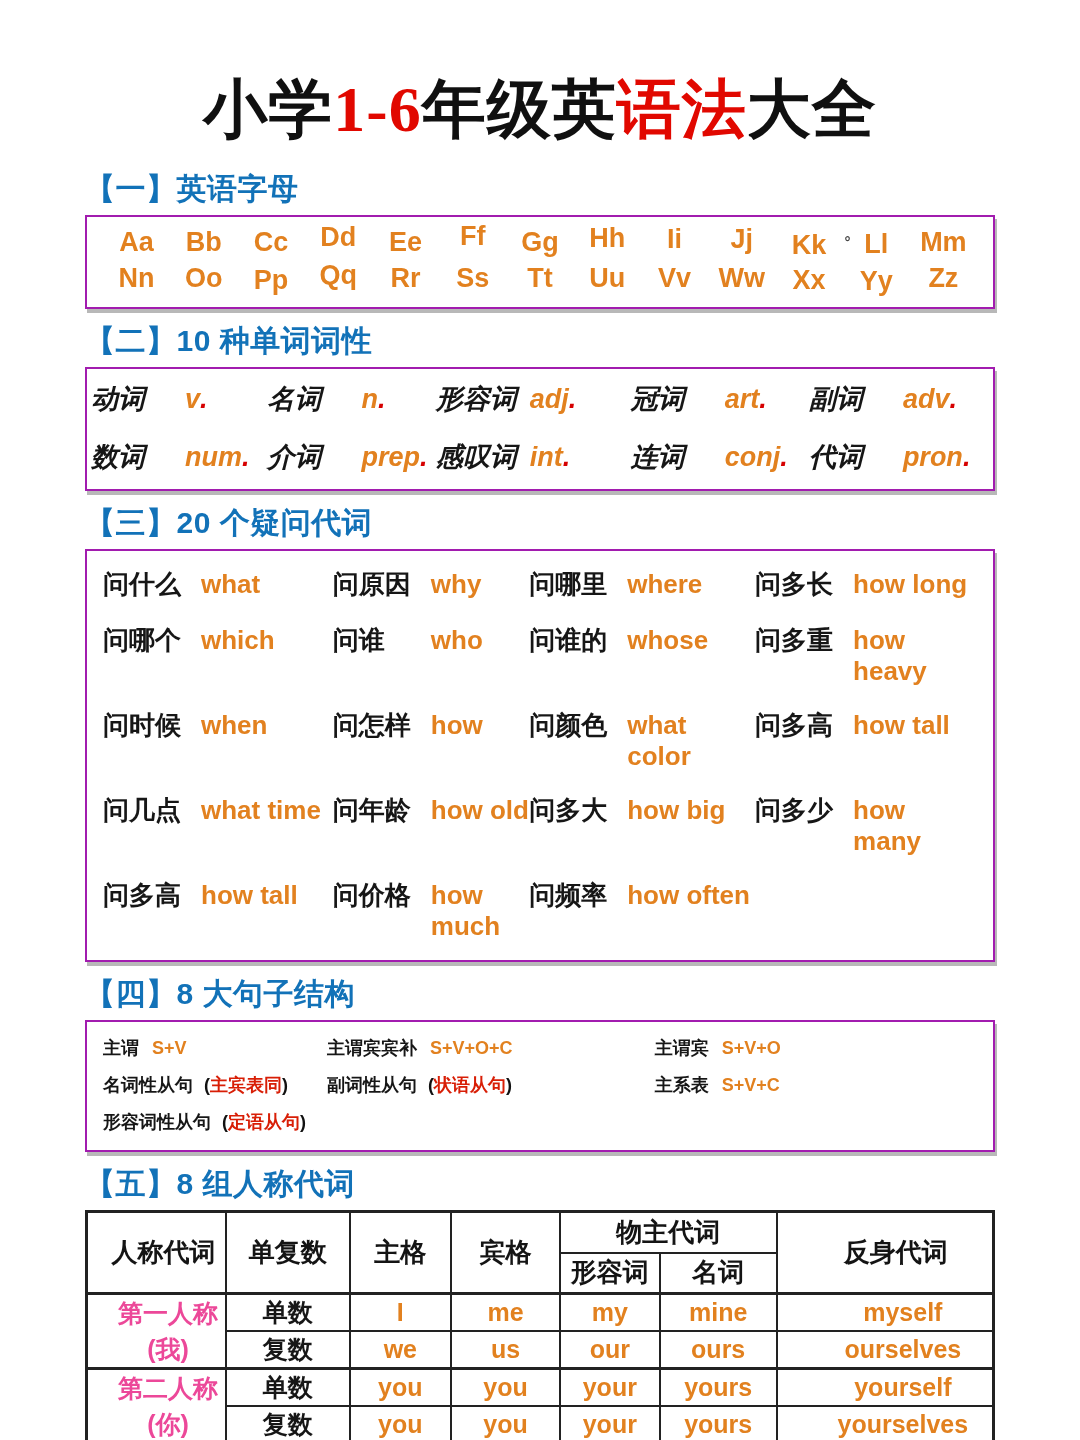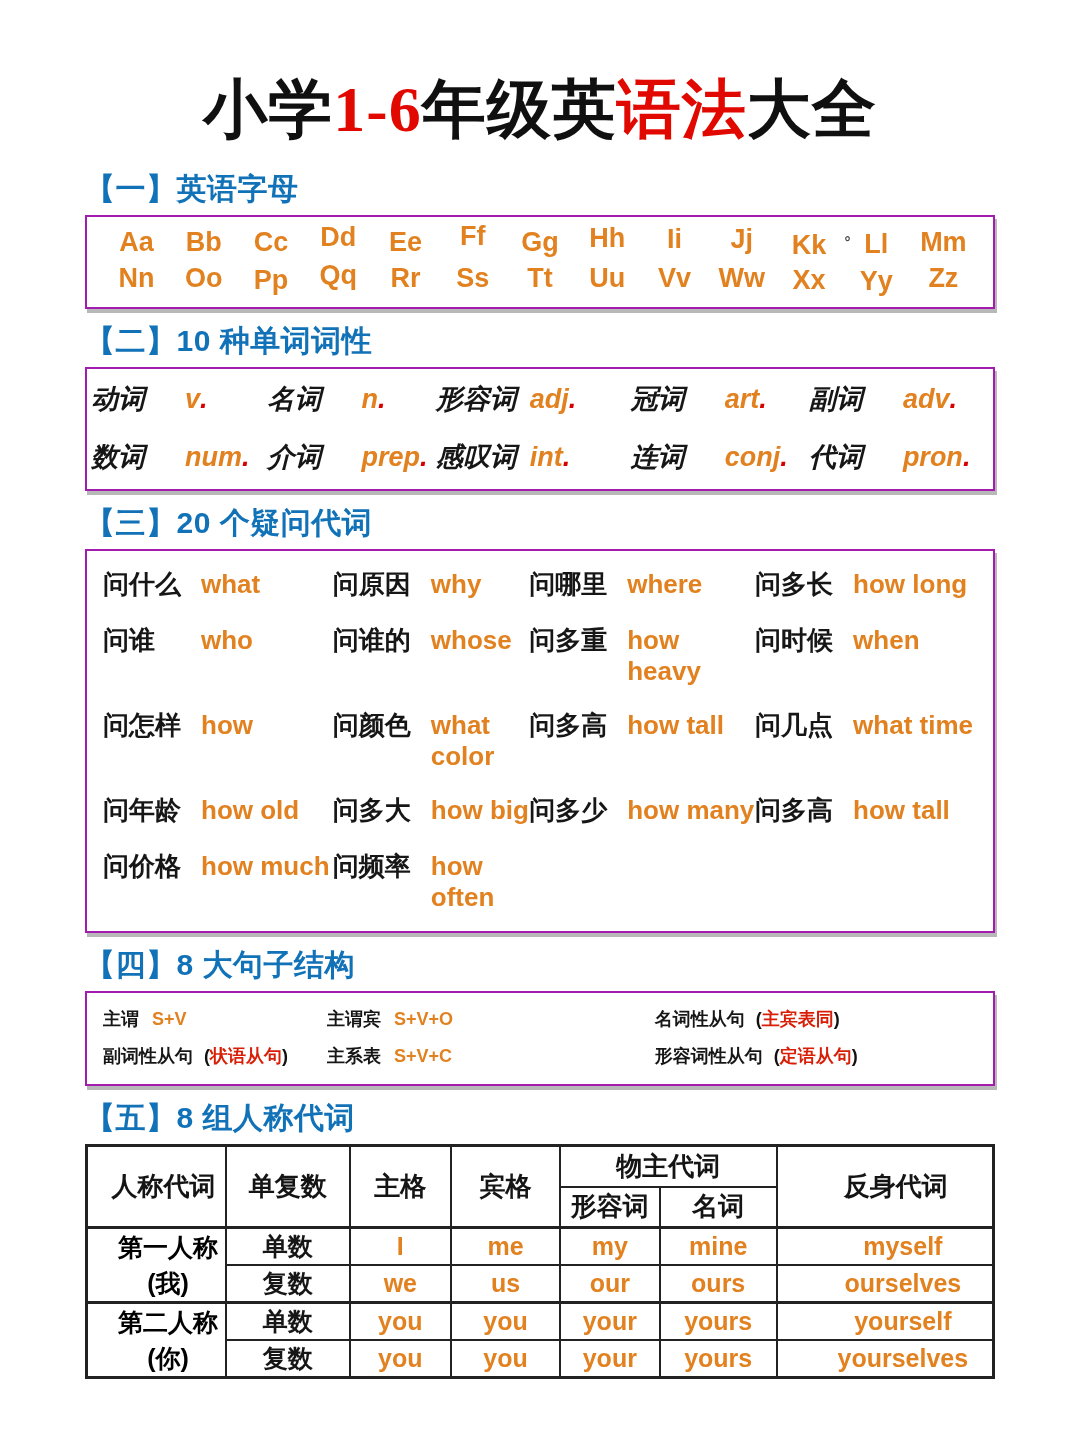--- a/index.html
+++ b/index.html
@@ -71,21 +71,21 @@
   
   table.pr { width:100%; border-collapse:collapse; border:3px solid #222;
              table-layout:fixed; }
   table.pr th, table.pr td { border:2px solid #222; }
   table.pr th { font-size:26px; color:#141414; font-weight:bold; text-align:center; }
   tr.hrow1 th { height:42px; }
   tr.hrow2 th { height:40px; }
   th.h-person { text-align:left; padding-left:14px; }
   th.h-reflex { text-align:left; padding-left:22px; }
   table.pr td { height:37px; text-align:center; font-weight:bold; font-size:25px; }
-  td.person { color:#000000; line-height:36px;padding-left:23px; }
+  td.person { color:#ec4899; line-height:36px;padding-left:23px; }
   td.num { color:#161616; }
   td.en { color:#e2811f; }
   td.reflex { text-align:left; padding-left:36px; }
   tr.group-start td { border-top:3px solid #222; }
 </style>
 </head>
 <body>
 
 <div class="page">
 
@@ -191,20 +191,24 @@
       </div>
     <div class="q-item">
         <span class="zh">问哪里</span>
         <span class="en">where</span>
       </div>
     <div class="q-item">
         <span class="zh">问多长</span>
         <span class="en">how long</span>
       </div>
     <div class="q-item">
+        <span class="zh">问哪个</span>
+        <span class="en">which</span>
+      </div>
+    <div class="q-item">
         <span class="zh">问谁</span>
         <span class="en">who</span>
       </div>
     <div class="q-item">
         <span class="zh">问谁的</span>
         <span class="en">whose</span>
       </div>
     <div class="q-item">
         <span class="zh">问多重</span>
         <span class="en">how heavy</span>
@@ -253,20 +257,24 @@
         <span class="zh">问频率</span>
         <span class="en">how often</span>
       </div>
   </div>
 
   <div class="sec-heading">【四】8 大句子结构</div>
   <div class="box st-box">
     <div class="st-item">
         <span class="zh">主谓</span>
         <span class="formula">S+V</span>
+      </div>
+    <div class="st-item">
+        <span class="zh">主谓宾宾补</span>
+        <span class="formula">S+V+O+C</span>
       </div>
     <div class="st-item">
         <span class="zh">主谓宾</span>
         <span class="formula">S+V+O</span>
       </div>
     <div class="st-item">
         <span class="zh">名词性从句</span>
         <span class="paren paren-open">(</span>
         <span class="note">主宾表同</span>
         <span class="paren">)</span>

